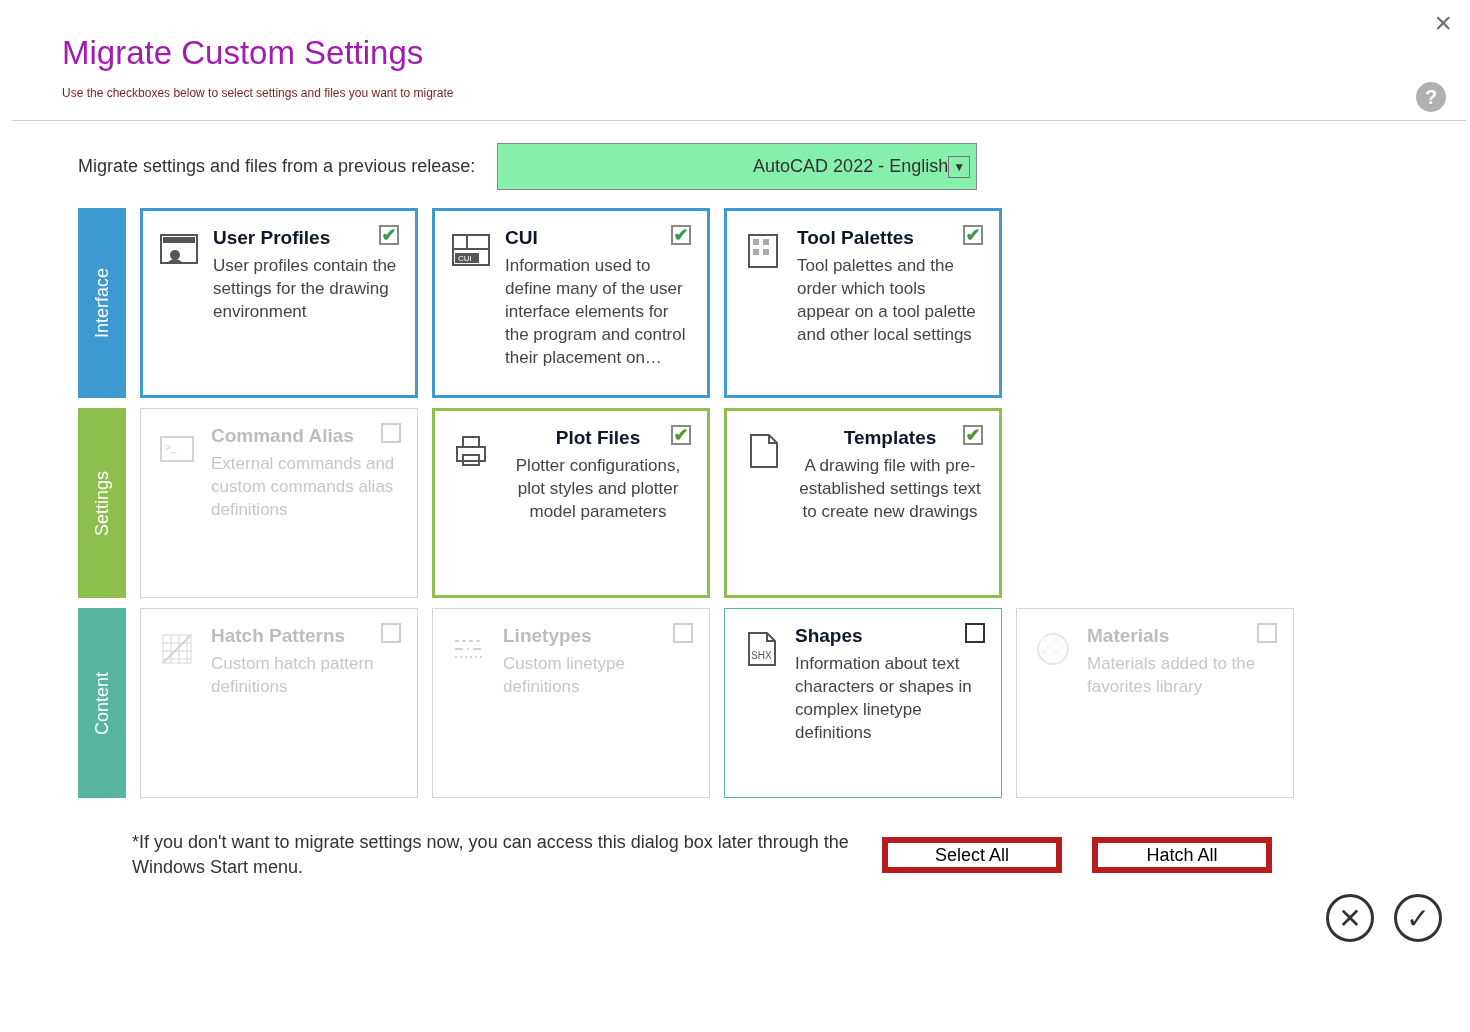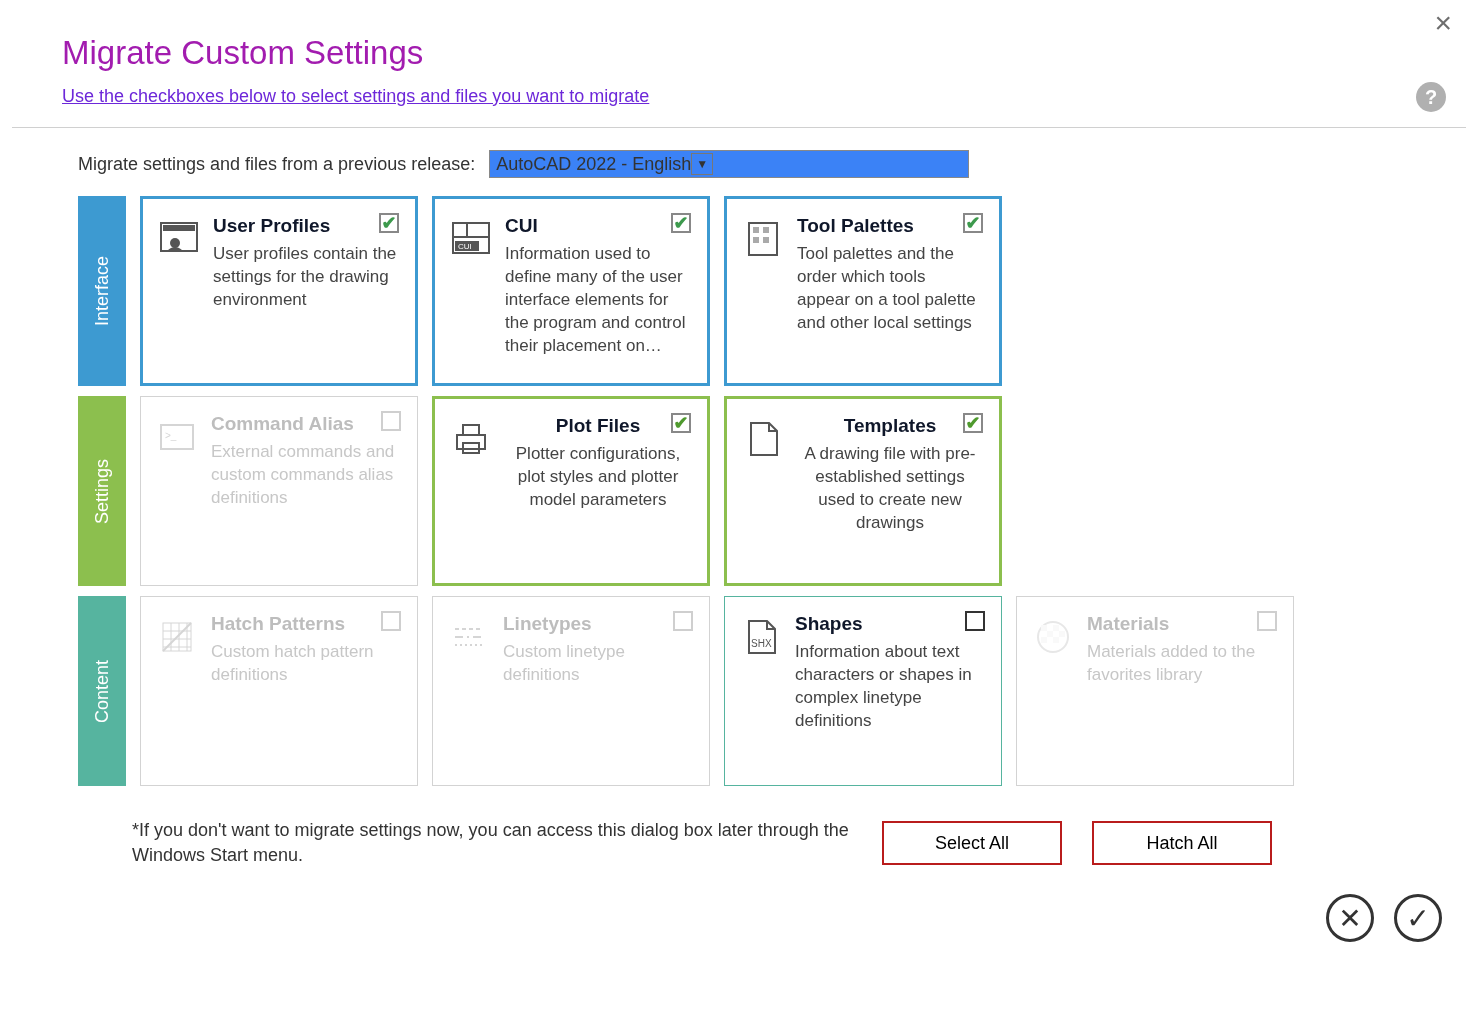--- a/index.html
+++ b/index.html
@@ -29,23 +29,22 @@
   .header {
     padding: 34px 50px 0 50px;
   }
   .title {
     font-size: 33px;
     font-weight: 400;
     color: #a21caf;
     margin-bottom: 14px;
   }
   .subtitle {
-    font-size: 18px;
-    color: #6d28d9;
-    text-decoration: underline;
+    font-size: 12px;
+    color: #7f1d1d;
   }
   .help-badge {
     position: absolute;
     top: 82px; right: 20px;
     width: 30px; height: 30px;
     border-radius: 50%;
     background: #b0b0b0;
     color: #fff;
     font-weight: bold;
     font-size: 20px;
@@ -56,34 +55,34 @@
   }
   .hr {
     border: none;
     border-top: 1px solid #d0d0d0;
     margin-top: 20px;
   }
   .source-row {
     padding: 22px 0 18px 66px;
     display: flex;
     align-items: center;
-    gap: 14px;
+    gap: 22px;
   }
   .source-label { font-size: 18px; color: #333; }
   .source-select {
     width: 480px;
-    height: 28px;
+    height: 47px;
     font-size: 18px;
     padding: 2px 6px;
     border: 1px solid #888;
-    background: #3b82f6;
+    background: #86efac;
     position: relative;
     display: flex;
     align-items: center;
-    justify-content: flex-start;
+    justify-content: flex-end;
     cursor: pointer;
   }
   .select-arrow {
     width: 22px; height: 22px;
     border: 1px solid #777;
     display: flex; align-items:center; justify-content:center;
     font-size: 12px;
     color:#333;
   }
 
@@ -162,22 +161,22 @@
     gap: 30px;
   }
   .footnote {
     font-size: 18px;
     color:#333;
     max-width: 720px;
     line-height:1.4;
   }
   .btn {
     width: 180px;
-    height: 44px;
-    border: 2px solid #b91c1c;
+    height: 36px;
+    border: 6px solid #b91c1c;
     background:#fff;
     font-size:18px;
     cursor:pointer;
   }
   .action-icons {
     position:absolute;
     right: 24px;
     bottom: 90px;
     display:flex;
     gap: 20px;
@@ -305,21 +304,21 @@
 
       <div class="tile sel-green">
         <div class="icon">
           <svg viewBox="0 0 40 40">
               <path d="M8 4 h18 l8 8 v24 h-26 z" fill="none" stroke="#555" stroke-width="2"></path>
               <path d="M26 4 v8 h8" fill="none" stroke="#555" stroke-width="2"></path>
             </svg>
         </div>
         <div class="txt">
           <div class="tile-title">Templates</div>
-          <div class="tile-desc">A drawing file with pre-established settings used to create new drawings</div>
+          <div class="tile-desc">A drawing file with pre-established settings text to create new drawings</div>
         </div>
         <div class="cbox checked"></div>
       </div>
     </div>
 
     <div class="row">
       <div class="row-label rl-content">Content</div>
 
       <div class="tile disabled">
         <div class="icon">

